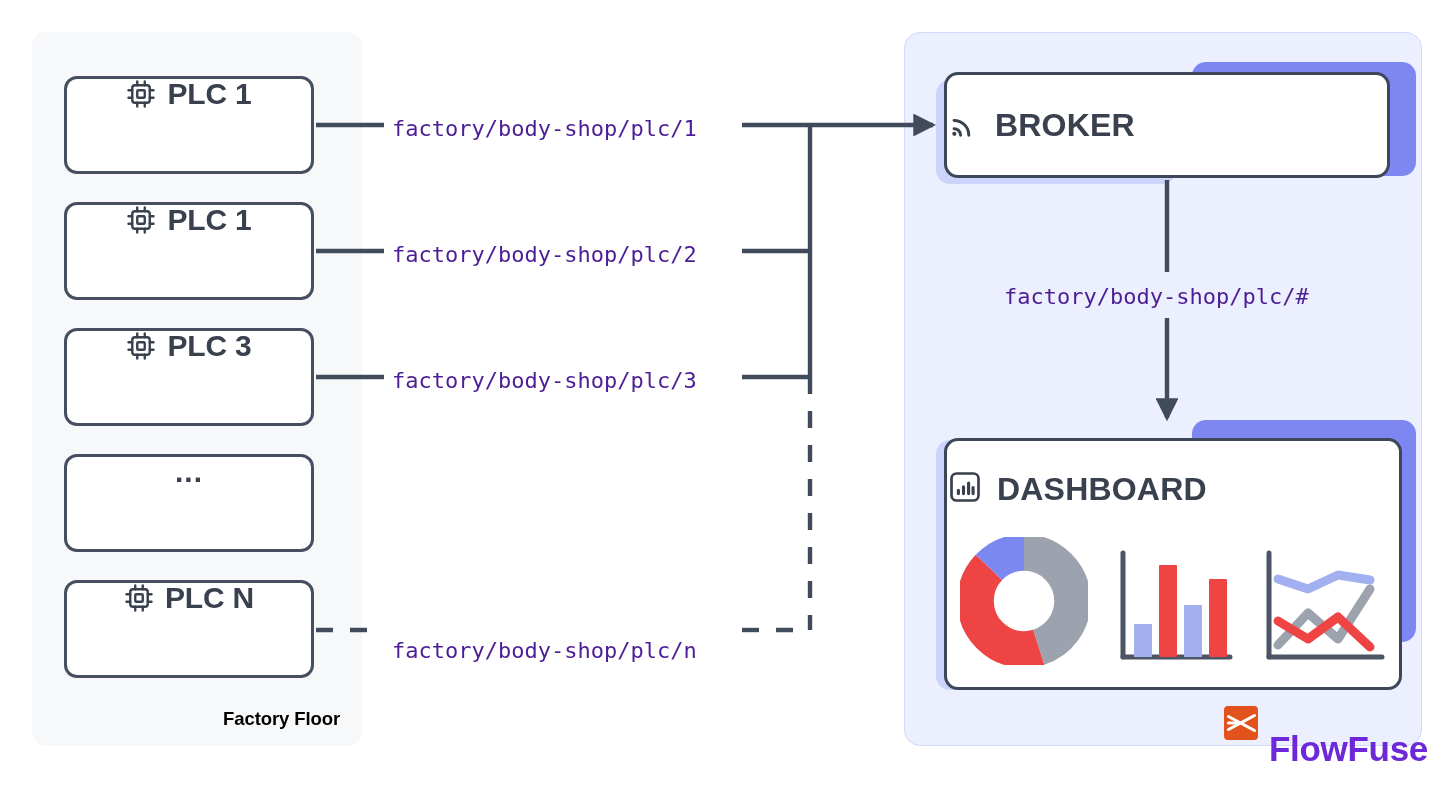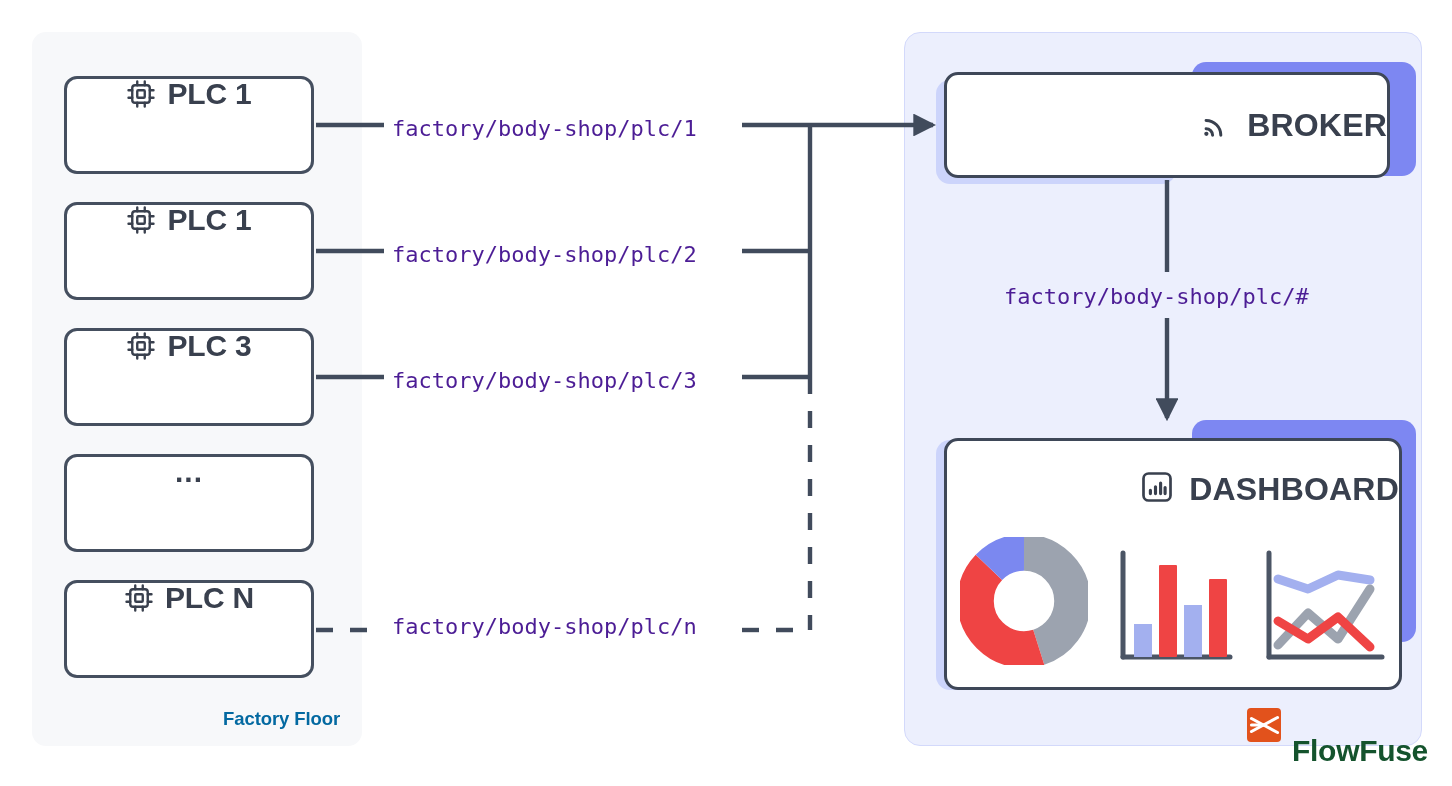--- a/index.html
+++ b/index.html
@@ -40,21 +40,21 @@
     border: 1.5px solid #d3d9fb;
     border-radius: 16px;
     box-sizing: border-box;
   }
   .panel-caption {
     position: absolute;
     right: 22px;
     bottom: 16px;
     font-size: 18.5px;
     font-weight: bold;
-    color: #0369a1;
+    color: #000000;
     letter-spacing: -0.1px;
   }
 
   
   .plc {
     position: absolute;
     left: 64px;
     width: 250px;
     height: 98px;
     background: #ffffff;
@@ -99,21 +99,21 @@
   }
   .shadow-front {
     position: absolute;
     background: #ccd4fb;
     border-radius: 14px;
     z-index: 1;
   }
   .card-head {
     display: flex;
     align-items: center;
-    justify-content: flex-end;
+    justify-content: flex-start;
     gap: 14px;
   }
   .card-title {
     font-size: 32px;
     font-weight: bold;
     color: #39404e;
     letter-spacing: 0.2px;
     line-height: 1;
   }
 
@@ -153,23 +153,23 @@
   
   .brand {
     position: absolute;
     right: 24px;
     bottom: 20px;
     display: flex;
     align-items: center;
     gap: 11px;
   }
   .brand-name {
-    font-size: 30px;
-    font-weight: bold;
-    color: #14532d;
+    font-size: 35px;
+    font-weight: bold;
+    color: #6d28d9;
     letter-spacing: -0.3px;
     line-height: 1;
     margin-top: 48px;
   }
 </style>
 </head>
 <body>
 
 <div id="stage">
 
@@ -221,21 +221,21 @@
         <rect x="9" y="9" width="6" height="6" rx="0.8"></rect>
         <path d="M9 2v3M15 2v3M9 19v3M15 19v3M2 9h3M2 15h3M19 9h3M19 15h3"></path>
       </svg>
     </span>
     <span class="plc-label">PLC N</span>
   </div>
 
   <div class="topic" style="left:392px; top:118px">factory/body-shop/plc/1</div>
   <div class="topic" style="left:392px; top:244px">factory/body-shop/plc/2</div>
   <div class="topic" style="left:392px; top:370px">factory/body-shop/plc/3</div>
-  <div class="topic" style="left:392px; top:616px">factory/body-shop/plc/n</div>
+  <div class="topic" style="left:392px; top:640px">factory/body-shop/plc/n</div>
 
   <div class="panel-right"></div>
 
   <div class="topic" style="left:1004px; top:286px">factory/body-shop/plc/#</div>
 
   <div class="shadow-back" style="left:1192px; top:62px; width:224px; height:114px"></div>
   <div class="shadow-front" style="left:936px; top:80px; width:240px; height:104px"></div>
   <div class="card" style="left:944px; top:72px; width:446px; height:106px">
     <div class="card-head" style="height:100%">
       <span>

